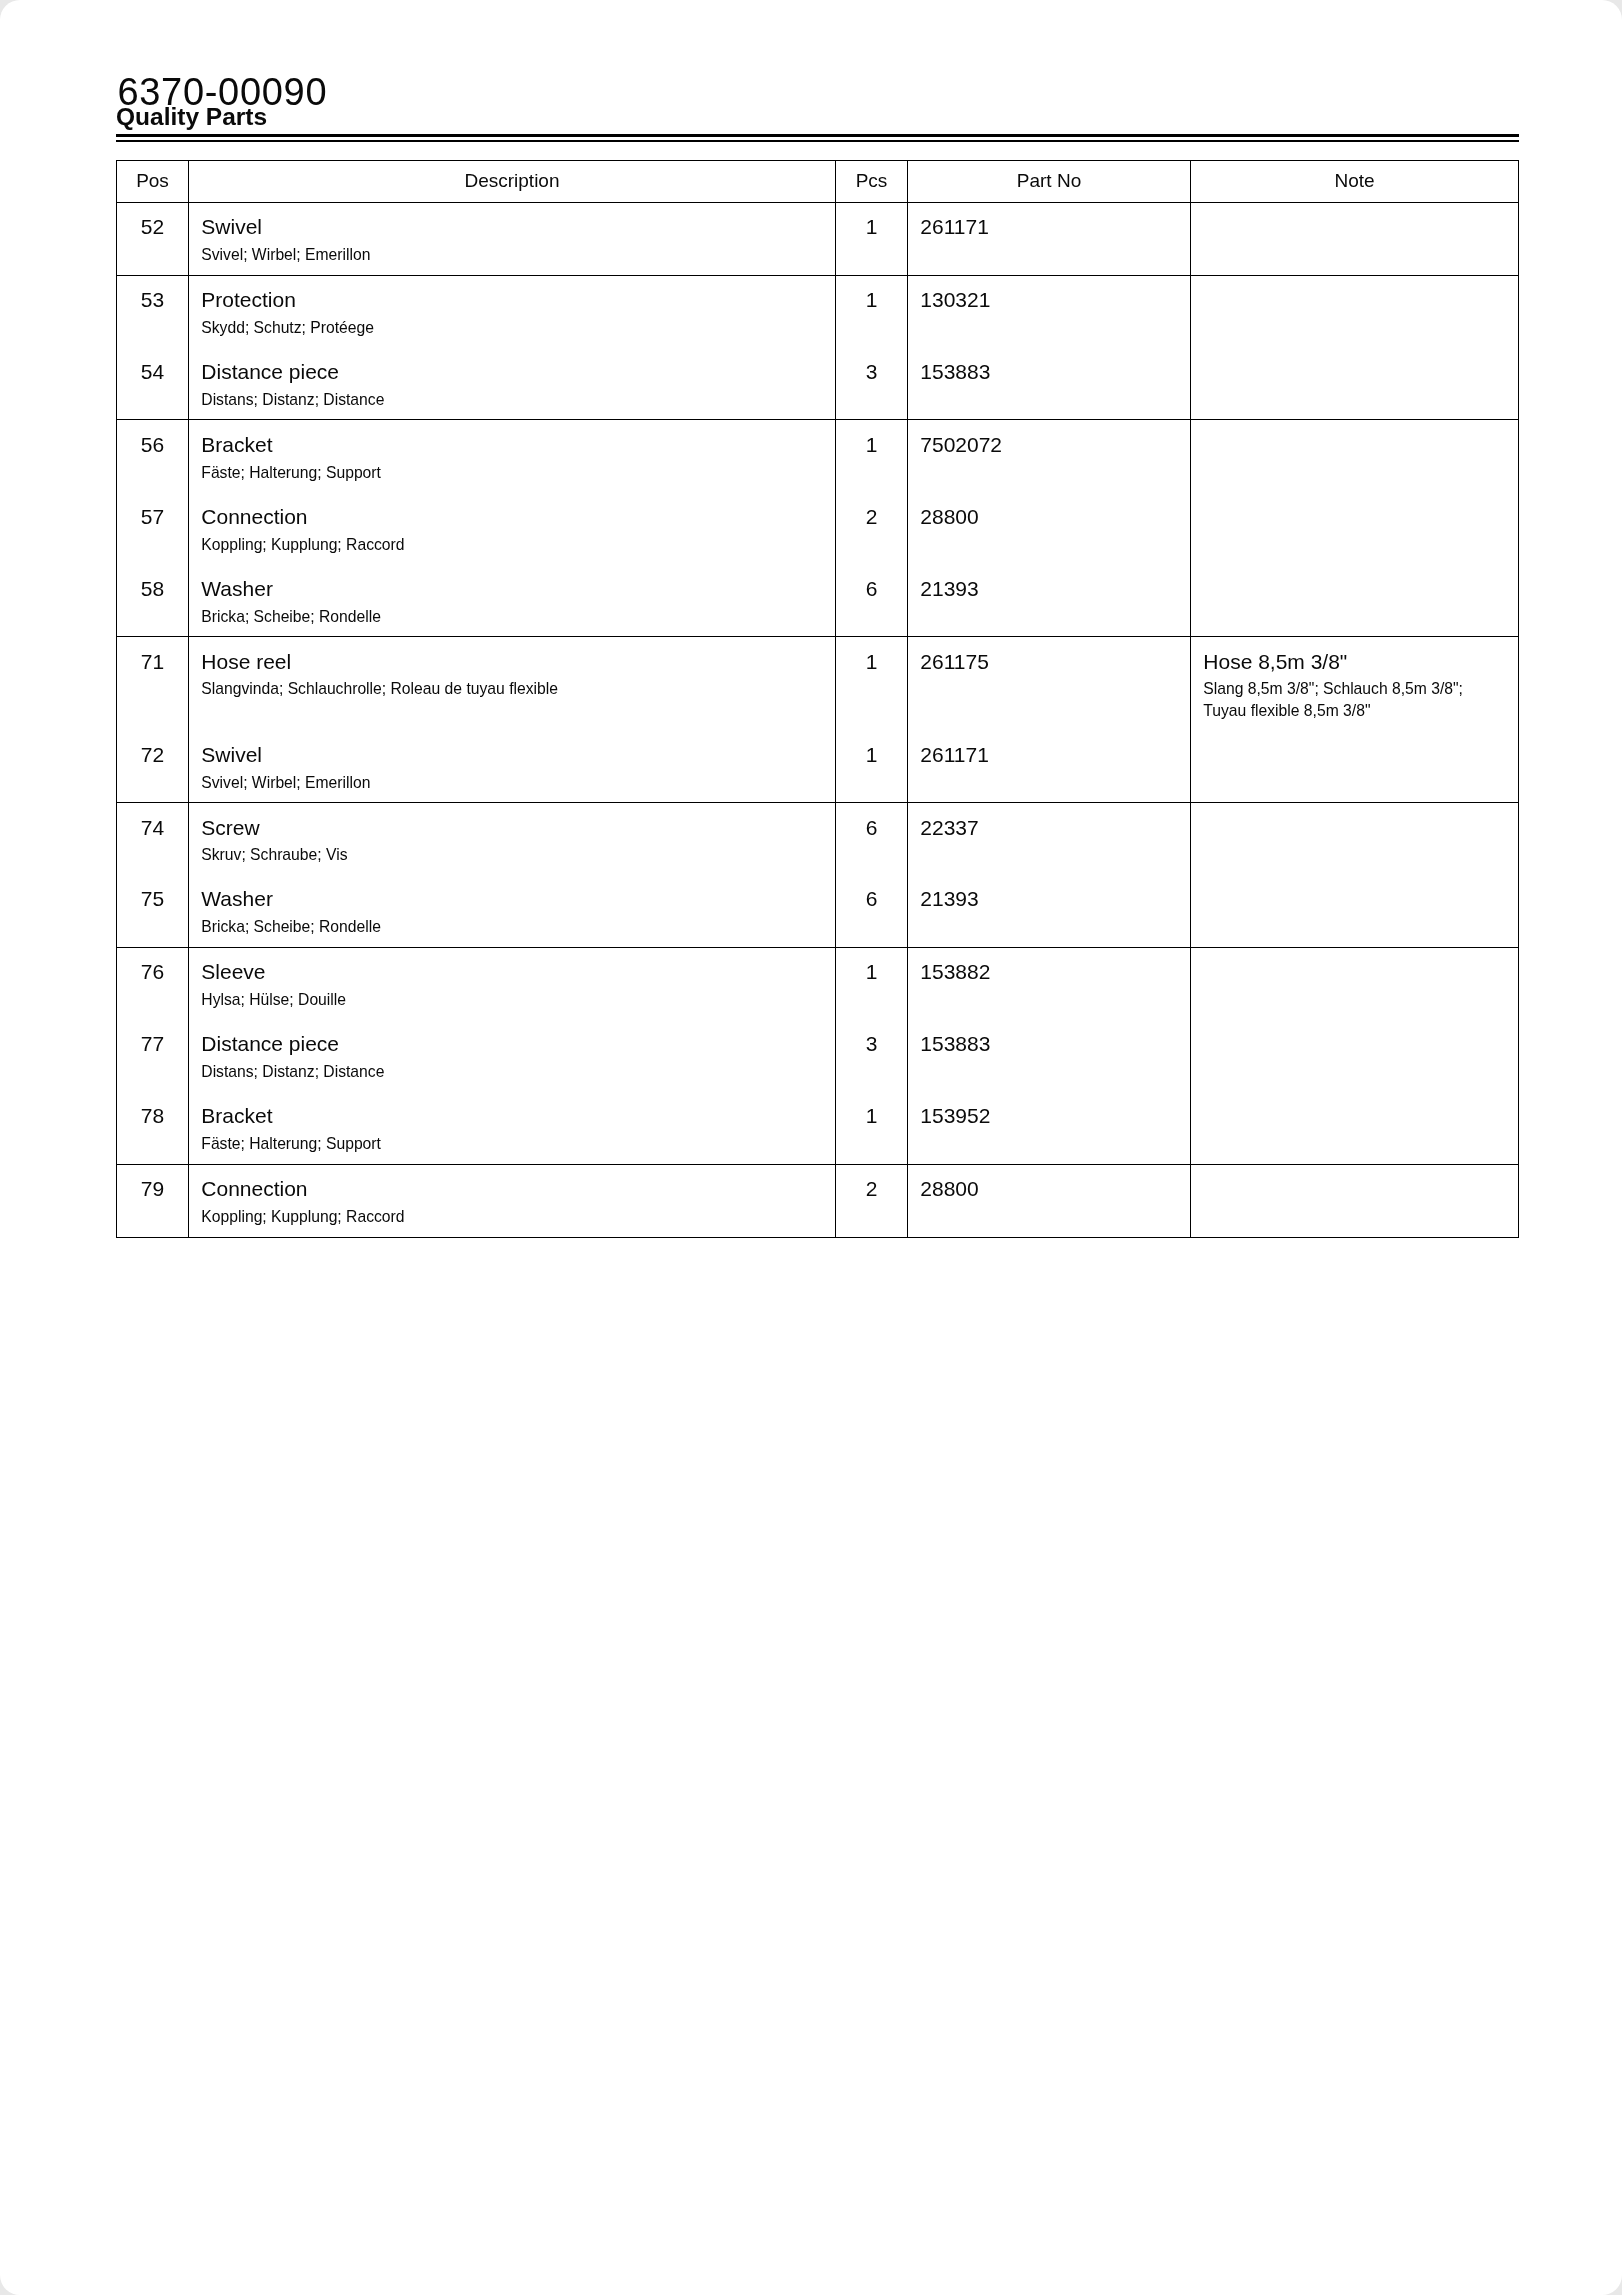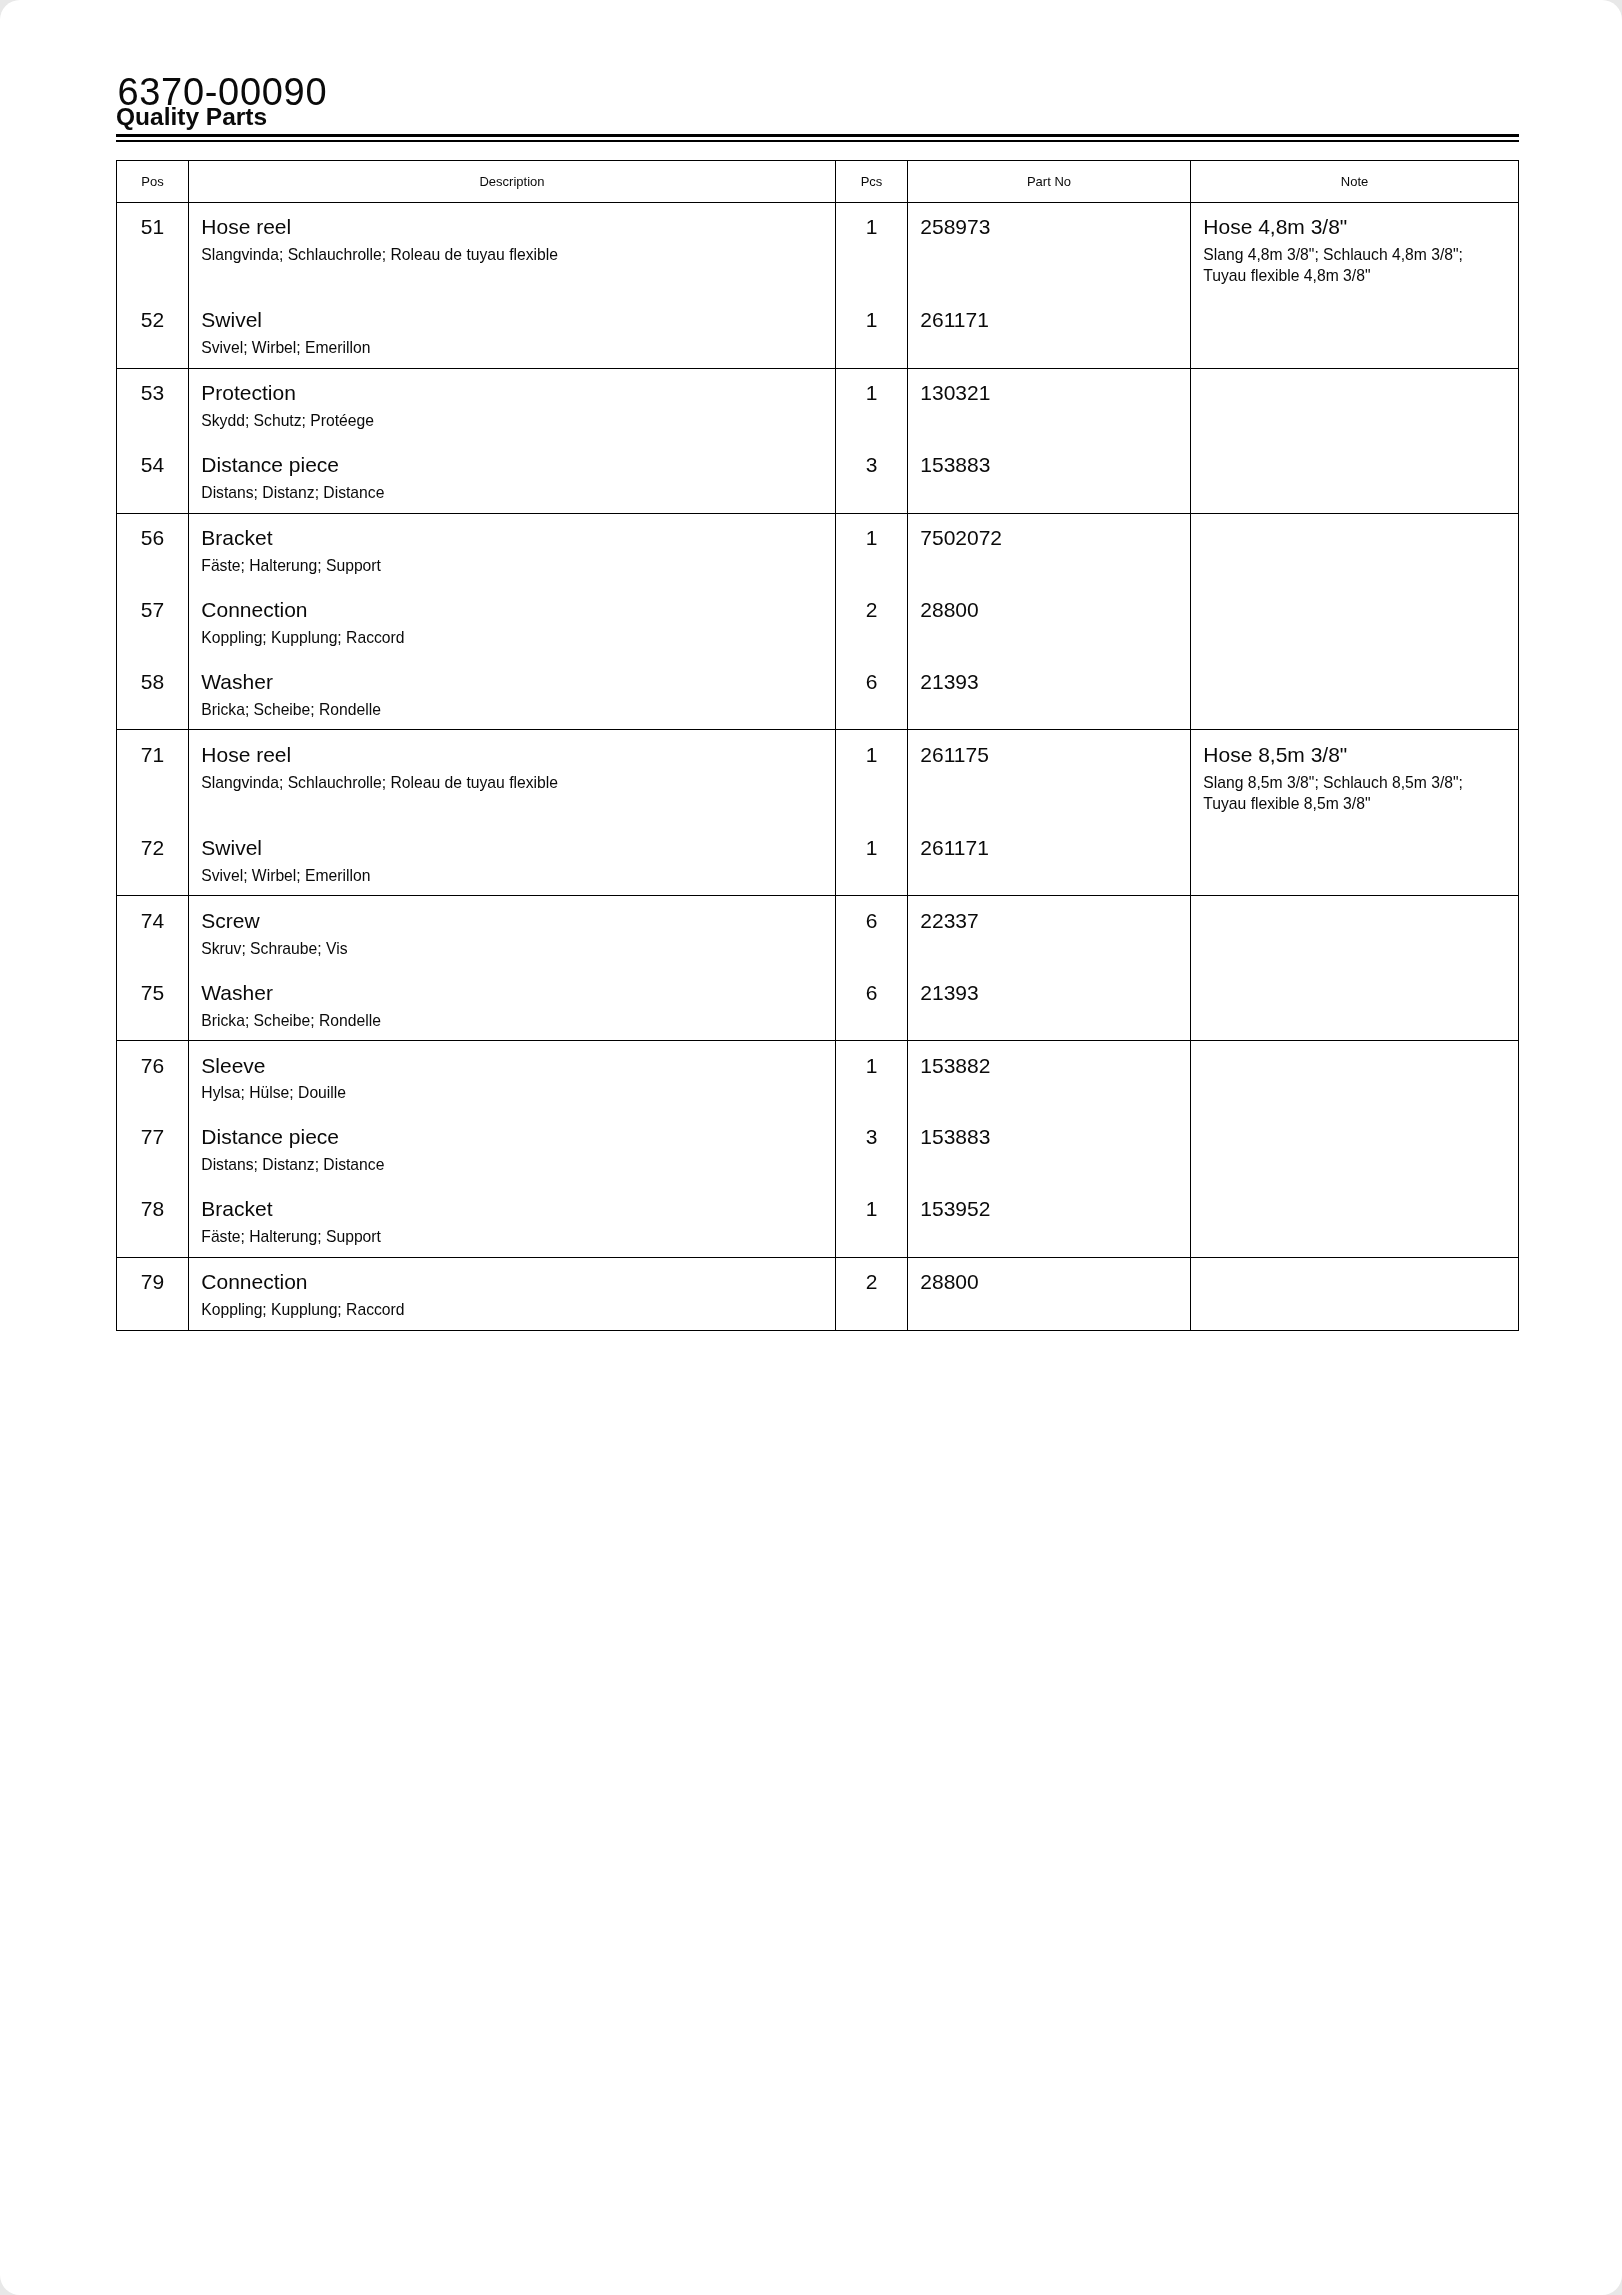--- a/index.html
+++ b/index.html
@@ -49,21 +49,21 @@
   
   table.parts {
     width: 100%;
     border-collapse: collapse;
     table-layout: fixed;
     margin-top: 17.7px;
     border: 1.4px solid #000;
   }
   table.parts thead th {
     border: 1.4px solid #000;
-    font-size: 13px;
+    font-size: 19px;
     font-weight: 400;
     height: 42px;
     text-align: center;
     vertical-align: middle;
     padding: 0 17px;
   }
   table.parts tbody { border: 1.4px solid #000; }
   table.parts td {
     border-left: 1.4px solid #000;
     border-right: 1.4px solid #000;
@@ -118,230 +118,217 @@
           <th>Pos</th>
           <th>Description</th>
           <th>Pcs</th>
           <th>Part No</th>
           <th>Note</th>
         </tr>
       </thead>
 
       <tbody class="group">
         <tr>
-          <td class="c-pos">51</td>
+          <td class="c-pos">52</td>
+          <td class="c-desc">
+            <div class="main">Swivel</div>
+            <div class="sub">Svivel; Wirbel; Emerillon</div>
+          </td>
+          <td class="c-pcs">1</td>
+          <td class="c-part">261171</td>
+          <td class="c-note">
+            <div class="main"></div>
+            <div class="sub"></div>
+          </td>
+        </tr>
+      </tbody>
+
+      <tbody class="group">
+        <tr>
+          <td class="c-pos">53</td>
+          <td class="c-desc">
+            <div class="main">Protection</div>
+            <div class="sub">Skydd; Schutz; Protéege</div>
+          </td>
+          <td class="c-pcs">1</td>
+          <td class="c-part">130321</td>
+          <td class="c-note">
+            <div class="main"></div>
+            <div class="sub"></div>
+          </td>
+        </tr>
+        <tr>
+          <td class="c-pos">54</td>
+          <td class="c-desc">
+            <div class="main">Distance piece</div>
+            <div class="sub">Distans; Distanz; Distance</div>
+          </td>
+          <td class="c-pcs">3</td>
+          <td class="c-part">153883</td>
+          <td class="c-note">
+            <div class="main"></div>
+            <div class="sub"></div>
+          </td>
+        </tr>
+      </tbody>
+
+      <tbody class="group">
+        <tr>
+          <td class="c-pos">56</td>
+          <td class="c-desc">
+            <div class="main">Bracket</div>
+            <div class="sub">Fäste; Halterung; Support</div>
+          </td>
+          <td class="c-pcs">1</td>
+          <td class="c-part">7502072</td>
+          <td class="c-note">
+            <div class="main"></div>
+            <div class="sub"></div>
+          </td>
+        </tr>
+        <tr>
+          <td class="c-pos">57</td>
+          <td class="c-desc">
+            <div class="main">Connection</div>
+            <div class="sub">Koppling; Kupplung; Raccord</div>
+          </td>
+          <td class="c-pcs">2</td>
+          <td class="c-part">28800</td>
+          <td class="c-note">
+            <div class="main"></div>
+            <div class="sub"></div>
+          </td>
+        </tr>
+        <tr>
+          <td class="c-pos">58</td>
+          <td class="c-desc">
+            <div class="main">Washer</div>
+            <div class="sub">Bricka; Scheibe; Rondelle</div>
+          </td>
+          <td class="c-pcs">6</td>
+          <td class="c-part">21393</td>
+          <td class="c-note">
+            <div class="main"></div>
+            <div class="sub"></div>
+          </td>
+        </tr>
+      </tbody>
+
+      <tbody class="group">
+        <tr>
+          <td class="c-pos">71</td>
           <td class="c-desc">
             <div class="main">Hose reel</div>
             <div class="sub">Slangvinda; Schlauchrolle; Roleau de tuyau flexible</div>
           </td>
           <td class="c-pcs">1</td>
-          <td class="c-part">258973</td>
-          <td class="c-note">
-            <div class="main">Hose 4,8m 3/8"</div>
-            <div class="sub">Slang 4,8m 3/8"; Schlauch 4,8m 3/8"; Tuyau flexible 4,8m 3/8"</div>
-          </td>
-        </tr>
-        <tr>
-          <td class="c-pos">52</td>
+          <td class="c-part">261175</td>
+          <td class="c-note">
+            <div class="main">Hose 8,5m 3/8"</div>
+            <div class="sub">Slang 8,5m 3/8"; Schlauch 8,5m 3/8"; Tuyau flexible 8,5m 3/8"</div>
+          </td>
+        </tr>
+        <tr>
+          <td class="c-pos">72</td>
           <td class="c-desc">
             <div class="main">Swivel</div>
             <div class="sub">Svivel; Wirbel; Emerillon</div>
           </td>
           <td class="c-pcs">1</td>
           <td class="c-part">261171</td>
           <td class="c-note">
             <div class="main"></div>
             <div class="sub"></div>
           </td>
         </tr>
       </tbody>
 
       <tbody class="group">
         <tr>
-          <td class="c-pos">53</td>
-          <td class="c-desc">
-            <div class="main">Protection</div>
-            <div class="sub">Skydd; Schutz; Protéege</div>
-          </td>
-          <td class="c-pcs">1</td>
-          <td class="c-part">130321</td>
-          <td class="c-note">
-            <div class="main"></div>
-            <div class="sub"></div>
-          </td>
-        </tr>
-        <tr>
-          <td class="c-pos">54</td>
+          <td class="c-pos">74</td>
+          <td class="c-desc">
+            <div class="main">Screw</div>
+            <div class="sub">Skruv; Schraube; Vis</div>
+          </td>
+          <td class="c-pcs">6</td>
+          <td class="c-part">22337</td>
+          <td class="c-note">
+            <div class="main"></div>
+            <div class="sub"></div>
+          </td>
+        </tr>
+        <tr>
+          <td class="c-pos">75</td>
+          <td class="c-desc">
+            <div class="main">Washer</div>
+            <div class="sub">Bricka; Scheibe; Rondelle</div>
+          </td>
+          <td class="c-pcs">6</td>
+          <td class="c-part">21393</td>
+          <td class="c-note">
+            <div class="main"></div>
+            <div class="sub"></div>
+          </td>
+        </tr>
+      </tbody>
+
+      <tbody class="group">
+        <tr>
+          <td class="c-pos">76</td>
+          <td class="c-desc">
+            <div class="main">Sleeve</div>
+            <div class="sub">Hylsa; Hülse; Douille</div>
+          </td>
+          <td class="c-pcs">1</td>
+          <td class="c-part">153882</td>
+          <td class="c-note">
+            <div class="main"></div>
+            <div class="sub"></div>
+          </td>
+        </tr>
+        <tr>
+          <td class="c-pos">77</td>
           <td class="c-desc">
             <div class="main">Distance piece</div>
             <div class="sub">Distans; Distanz; Distance</div>
           </td>
           <td class="c-pcs">3</td>
           <td class="c-part">153883</td>
           <td class="c-note">
             <div class="main"></div>
             <div class="sub"></div>
           </td>
         </tr>
-      </tbody>
-
-      <tbody class="group">
-        <tr>
-          <td class="c-pos">56</td>
+        <tr>
+          <td class="c-pos">78</td>
           <td class="c-desc">
             <div class="main">Bracket</div>
             <div class="sub">Fäste; Halterung; Support</div>
           </td>
           <td class="c-pcs">1</td>
-          <td class="c-part">7502072</td>
-          <td class="c-note">
-            <div class="main"></div>
-            <div class="sub"></div>
-          </td>
-        </tr>
-        <tr>
-          <td class="c-pos">57</td>
+          <td class="c-part">153952</td>
+          <td class="c-note">
+            <div class="main"></div>
+            <div class="sub"></div>
+          </td>
+        </tr>
+      </tbody>
+
+      <tbody class="group">
+        <tr>
+          <td class="c-pos">79</td>
           <td class="c-desc">
             <div class="main">Connection</div>
             <div class="sub">Koppling; Kupplung; Raccord</div>
           </td>
           <td class="c-pcs">2</td>
           <td class="c-part">28800</td>
           <td class="c-note">
             <div class="main"></div>
             <div class="sub"></div>
           </td>
         </tr>
-        <tr>
-          <td class="c-pos">58</td>
-          <td class="c-desc">
-            <div class="main">Washer</div>
-            <div class="sub">Bricka; Scheibe; Rondelle</div>
-          </td>
-          <td class="c-pcs">6</td>
-          <td class="c-part">21393</td>
-          <td class="c-note">
-            <div class="main"></div>
-            <div class="sub"></div>
-          </td>
-        </tr>
-      </tbody>
-
-      <tbody class="group">
-        <tr>
-          <td class="c-pos">71</td>
-          <td class="c-desc">
-            <div class="main">Hose reel</div>
-            <div class="sub">Slangvinda; Schlauchrolle; Roleau de tuyau flexible</div>
-          </td>
-          <td class="c-pcs">1</td>
-          <td class="c-part">261175</td>
-          <td class="c-note">
-            <div class="main">Hose 8,5m 3/8"</div>
-            <div class="sub">Slang 8,5m 3/8"; Schlauch 8,5m 3/8"; Tuyau flexible 8,5m 3/8"</div>
-          </td>
-        </tr>
-        <tr>
-          <td class="c-pos">72</td>
-          <td class="c-desc">
-            <div class="main">Swivel</div>
-            <div class="sub">Svivel; Wirbel; Emerillon</div>
-          </td>
-          <td class="c-pcs">1</td>
-          <td class="c-part">261171</td>
-          <td class="c-note">
-            <div class="main"></div>
-            <div class="sub"></div>
-          </td>
-        </tr>
-      </tbody>
-
-      <tbody class="group">
-        <tr>
-          <td class="c-pos">74</td>
-          <td class="c-desc">
-            <div class="main">Screw</div>
-            <div class="sub">Skruv; Schraube; Vis</div>
-          </td>
-          <td class="c-pcs">6</td>
-          <td class="c-part">22337</td>
-          <td class="c-note">
-            <div class="main"></div>
-            <div class="sub"></div>
-          </td>
-        </tr>
-        <tr>
-          <td class="c-pos">75</td>
-          <td class="c-desc">
-            <div class="main">Washer</div>
-            <div class="sub">Bricka; Scheibe; Rondelle</div>
-          </td>
-          <td class="c-pcs">6</td>
-          <td class="c-part">21393</td>
-          <td class="c-note">
-            <div class="main"></div>
-            <div class="sub"></div>
-          </td>
-        </tr>
-      </tbody>
-
-      <tbody class="group">
-        <tr>
-          <td class="c-pos">76</td>
-          <td class="c-desc">
-            <div class="main">Sleeve</div>
-            <div class="sub">Hylsa; Hülse; Douille</div>
-          </td>
-          <td class="c-pcs">1</td>
-          <td class="c-part">153882</td>
-          <td class="c-note">
-            <div class="main"></div>
-            <div class="sub"></div>
-          </td>
-        </tr>
-        <tr>
-          <td class="c-pos">77</td>
-          <td class="c-desc">
-            <div class="main">Distance piece</div>
-            <div class="sub">Distans; Distanz; Distance</div>
-          </td>
-          <td class="c-pcs">3</td>
-          <td class="c-part">153883</td>
-          <td class="c-note">
-            <div class="main"></div>
-            <div class="sub"></div>
-          </td>
-        </tr>
-        <tr>
-          <td class="c-pos">78</td>
-          <td class="c-desc">
-            <div class="main">Bracket</div>
-            <div class="sub">Fäste; Halterung; Support</div>
-          </td>
-          <td class="c-pcs">1</td>
-          <td class="c-part">153952</td>
-          <td class="c-note">
-            <div class="main"></div>
-            <div class="sub"></div>
-          </td>
-        </tr>
-      </tbody>
-
-      <tbody class="group">
-        <tr>
-          <td class="c-pos">79</td>
-          <td class="c-desc">
-            <div class="main">Connection</div>
-            <div class="sub">Koppling; Kupplung; Raccord</div>
-          </td>
-          <td class="c-pcs">2</td>
-          <td class="c-part">28800</td>
-          <td class="c-note">
-            <div class="main"></div>
-            <div class="sub"></div>
-          </td>
-        </tr>
       </tbody>
     </table>
   </div>
 
 </div>
 
 
 </body></html>

